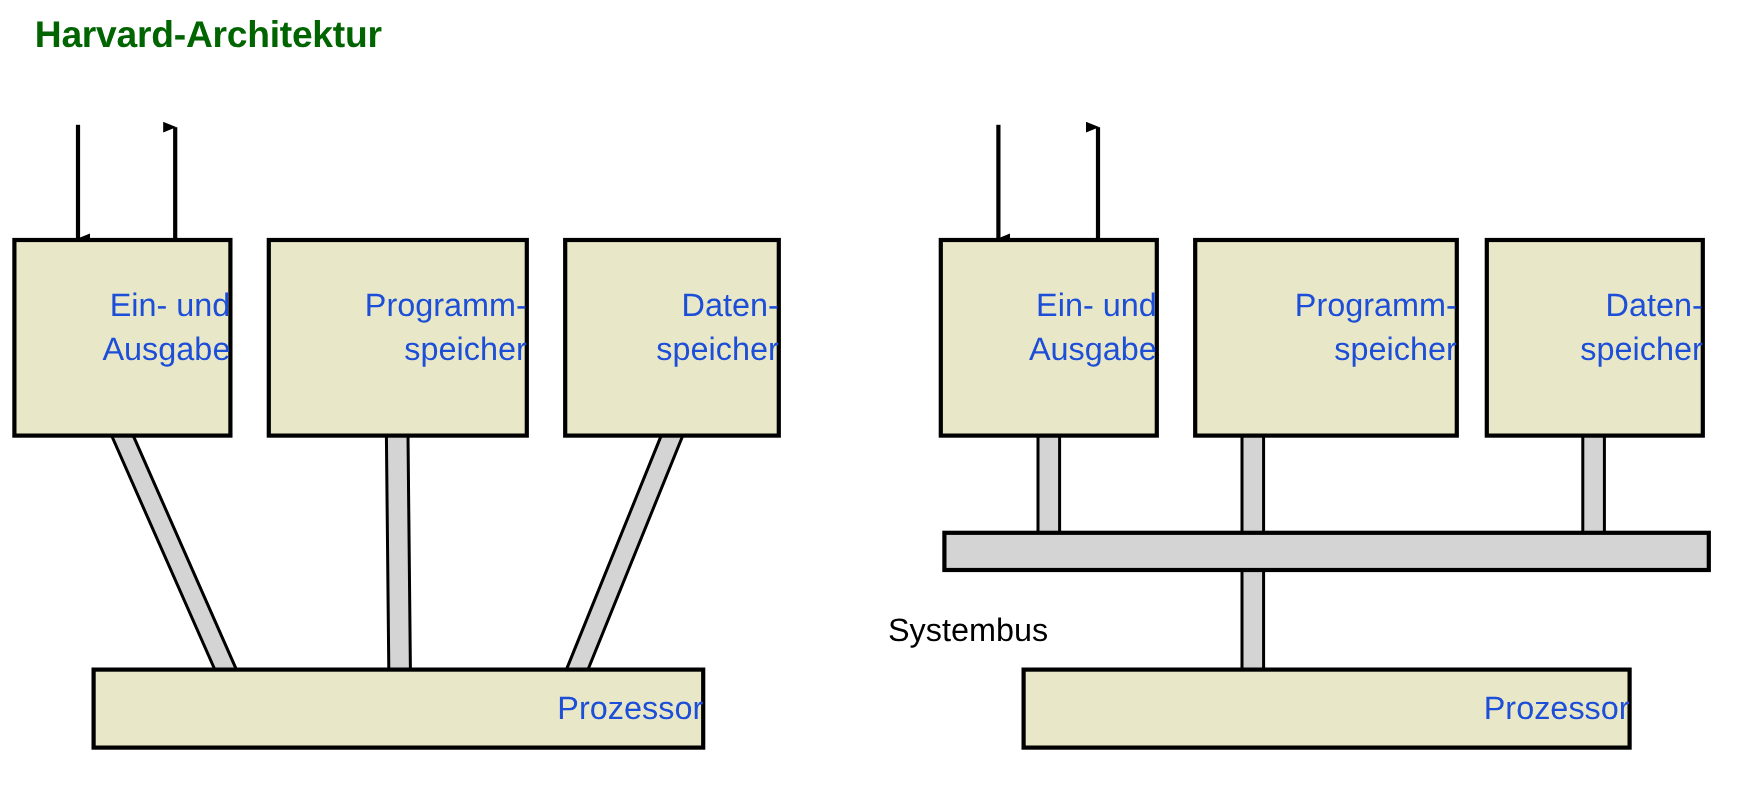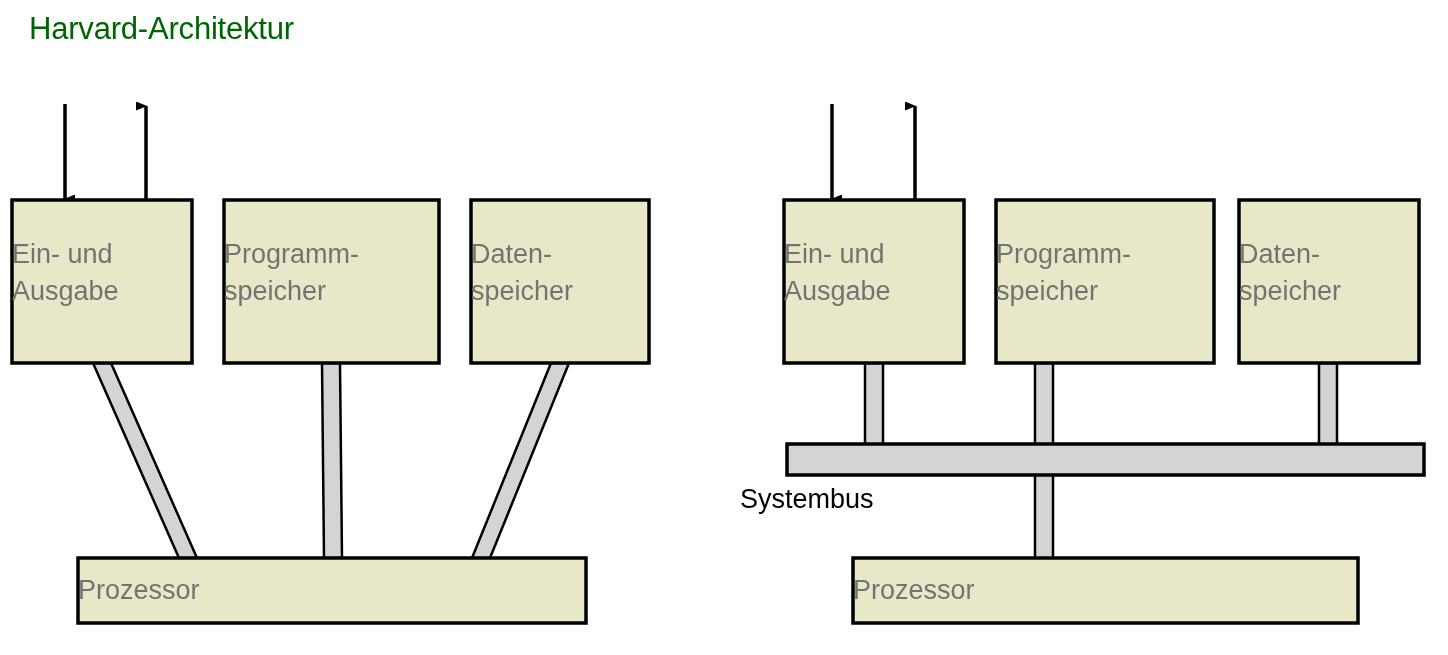--- a/index.html
+++ b/index.html
@@ -22,34 +22,34 @@
   #svg-layer {
     position: absolute;
     left: 0;
     top: 0;
     width: 1448px;
     height: 655px;
   }
   .title {
     position: absolute;
     color: #006400;
-    font-weight: normal;
+    font-weight: bold;
     font-size: 31px;
     line-height: 38px;
     white-space: pre-line;
     letter-spacing: -0.2px;
   }
   #title-harvard { left: 29px; top: 10px; }
   #title-princeton { left: 790px; top: 10px; }
   .node-label {
     position: absolute;
-    color: #737373;
+    color: #1d4ed8;
     font-size: 27px;
     line-height: 37px;
-    text-align: left;
+    text-align: right;
     white-space: pre-line;
     pointer-events: none;
   }
   .bus-label {
     position: absolute;
     color: #000000;
     font-size: 27px;
     line-height: 32px;
   }
 </style>
@@ -126,15 +126,15 @@
   <div class="node-label" style="left:78px; top:572px; width:508px;">Prozessor</div>
 
   <div class="node-label" style="left:784px; top:236px; width:180px;">Ein- und
 Ausgabe</div>
   <div class="node-label" style="left:996px; top:236px; width:218px;">Programm-
 speicher</div>
   <div class="node-label" style="left:1239px; top:236px; width:180px;">Daten-
 speicher</div>
   <div class="node-label" style="left:853px; top:572px; width:505px;">Prozessor</div>
 
-  <div class="bus-label" style="left:740px; top:483px;">Systembus</div>
+  <div class="bus-label" style="left:740px; top:509px;">Systembus</div>
 
 </div>
 
 </body></html>

